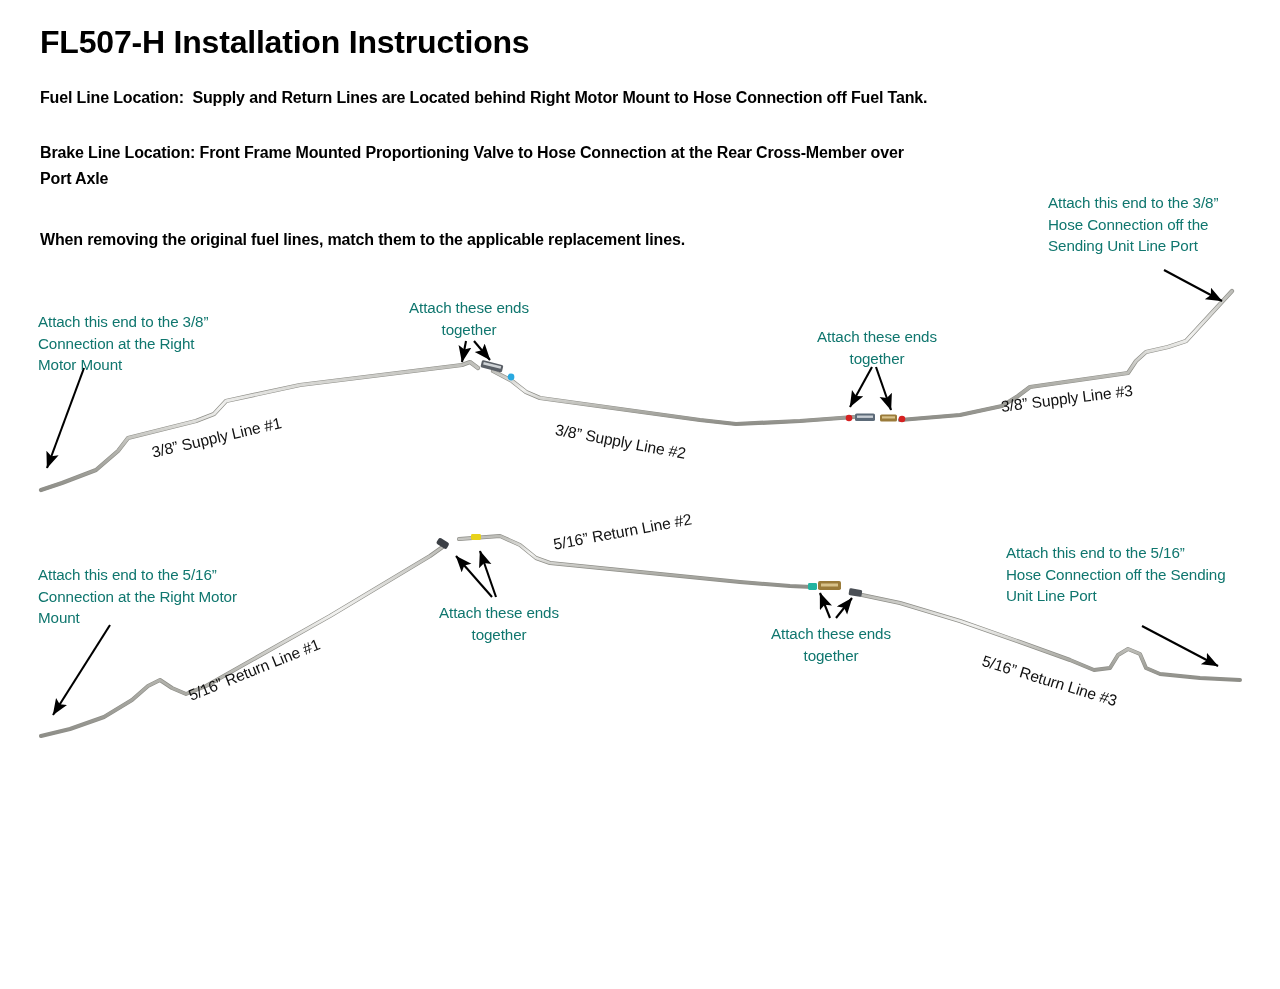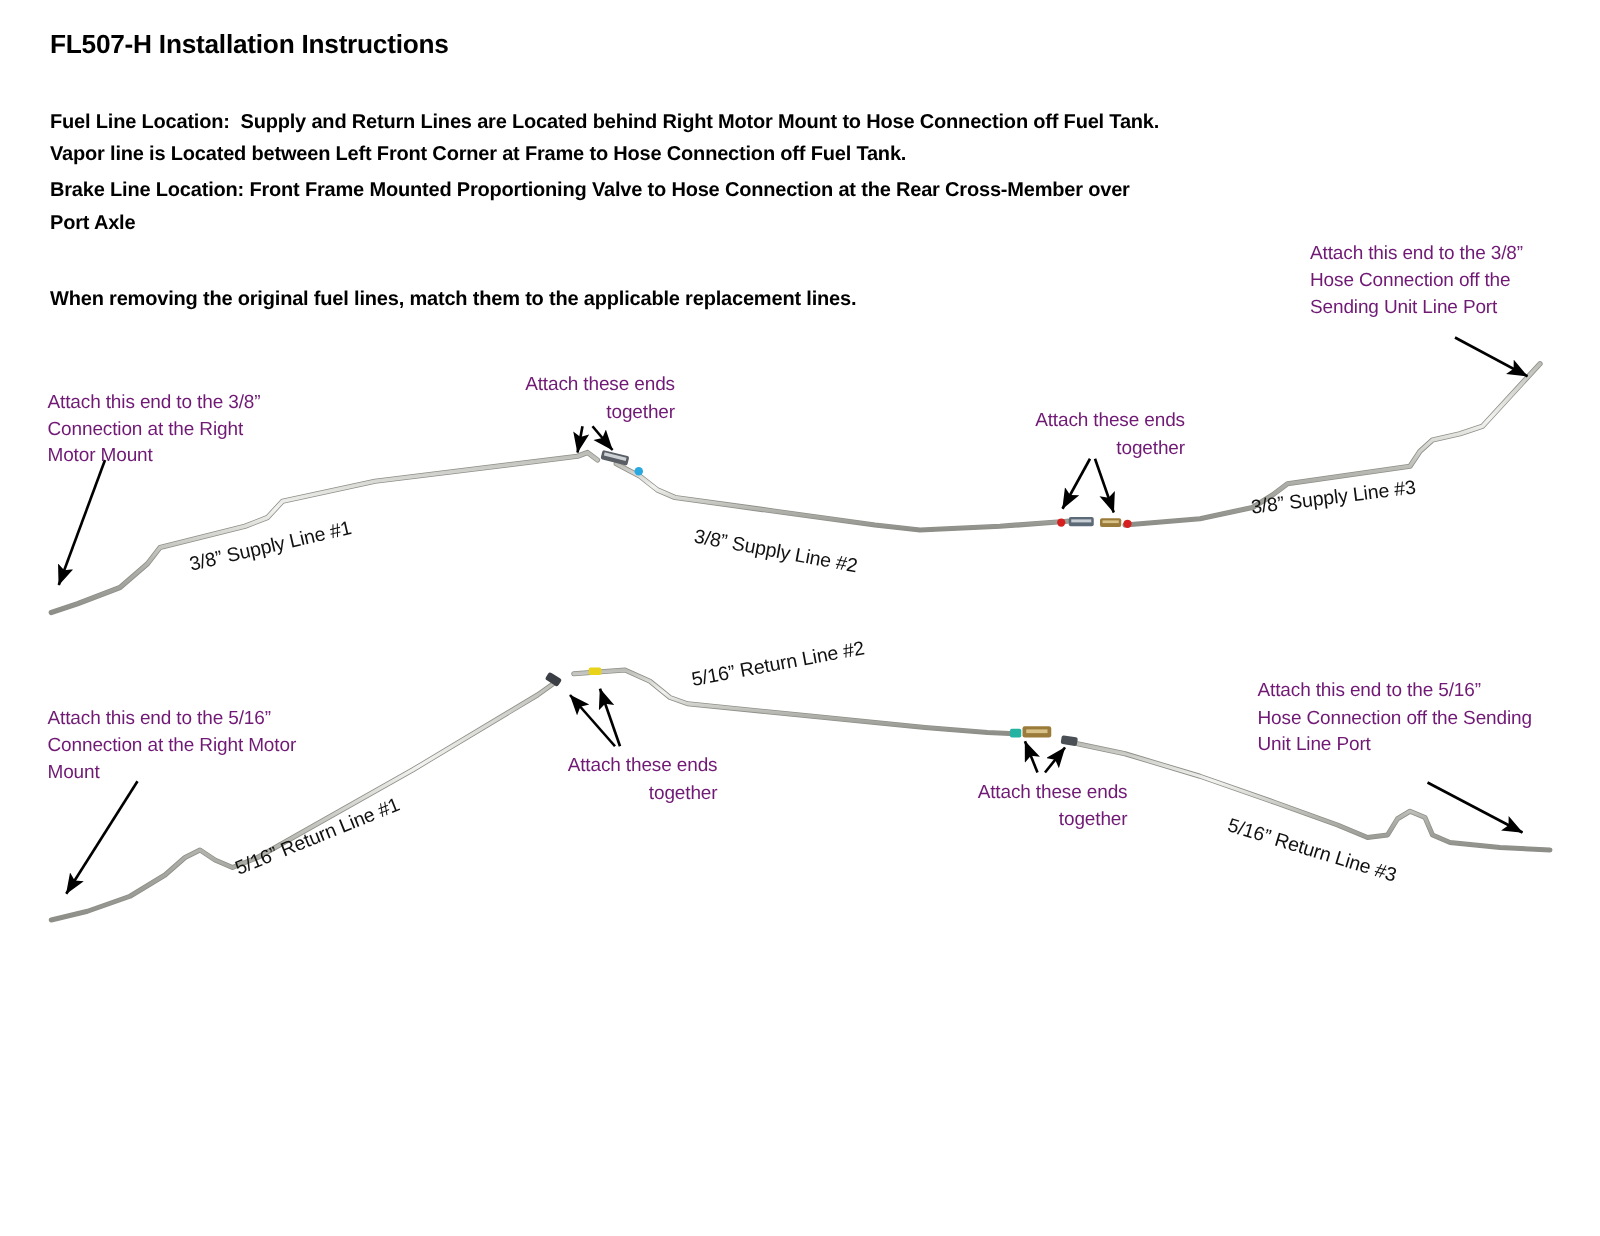--- a/index.html
+++ b/index.html
@@ -21,21 +21,21 @@
     position: absolute;
     inset: 0;
   }
 
   .txt { position: absolute; white-space: pre; }
 
   
   .doc-title {
     left: 40px;
     top: 24px;
-    font-size: 21px;
+    font-size: 32px;
     font-weight: bold;
     letter-spacing: -0.2px;
   }
 
   .body-bold {
     font-size: 16px;
     font-weight: bold;
     letter-spacing: -0.15px;
     left: 40px;
   }
@@ -50,23 +50,23 @@
   .footer-b { top: 906px; }
 
   
   .callout {
     position: absolute;
     font-size: 15.2px;
     font-weight: normal;
     line-height: 21.5px;
     letter-spacing: -0.1px;
     white-space: pre-line;
-    color: #701a75;
-  }
-  .callout.center { text-align: right; }
+    color: #0f766e;
+  }
+  .callout.center { text-align: center; }
 
   .co-tr   { left: 1048px; top: 192px; }
   .co-tl   { left: 38px;   top: 311px; }
   .co-t1   { left: 398px;  top: 297px; width: 142px; }
   .co-t2   { left: 806px;  top: 326px; width: 142px; }
   .co-bl   { left: 38px;   top: 564px; }
   .co-b1   { left: 424px;  top: 602px; width: 150px; }
   .co-b2   { left: 760px;  top: 623px; width: 142px; }
   .co-br   { left: 1006px; top: 542px; }
 
@@ -99,21 +99,20 @@
   }
 </style>
 </head>
 <body>
 
 <div id="page">
 
   <div class="txt doc-title">FL507-H Installation Instructions</div>
 
   <div class="txt body-bold l1">Fuel Line Location:  Supply and Return Lines are Located behind Right Motor Mount to Hose Connection off Fuel Tank.</div>
-  <div class="txt body-bold l2">Vapor line is Located between Left Front Corner at Frame to Hose Connection off Fuel Tank.</div>
   <div class="txt body-bold l3">Brake Line Location: Front Frame Mounted Proportioning Valve to Hose Connection at the Rear Cross-Member over</div>
   <div class="txt body-bold l4">Port Axle</div>
   <div class="txt body-bold l5">When removing the original fuel lines, match them to the applicable replacement lines.</div>
 
   <svg class="art" viewBox="0 0 1280 989">
     <defs>
       <linearGradient id="tubeGrad" x1="0" y1="0" x2="0" y2="1">
         <stop offset="0%" stop-color="#bdbdb8"></stop>
         <stop offset="35%" stop-color="#f2f2f0"></stop>
         <stop offset="70%" stop-color="#b3b3ad"></stop>

